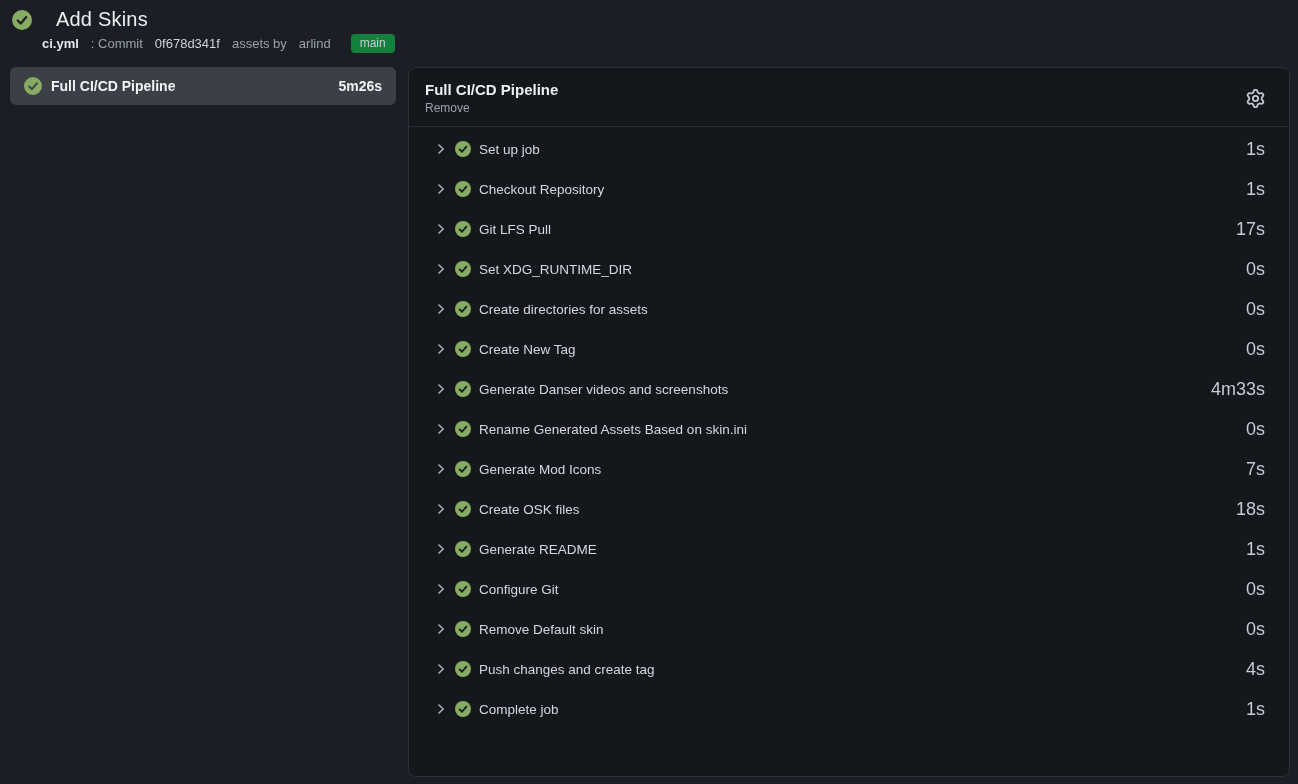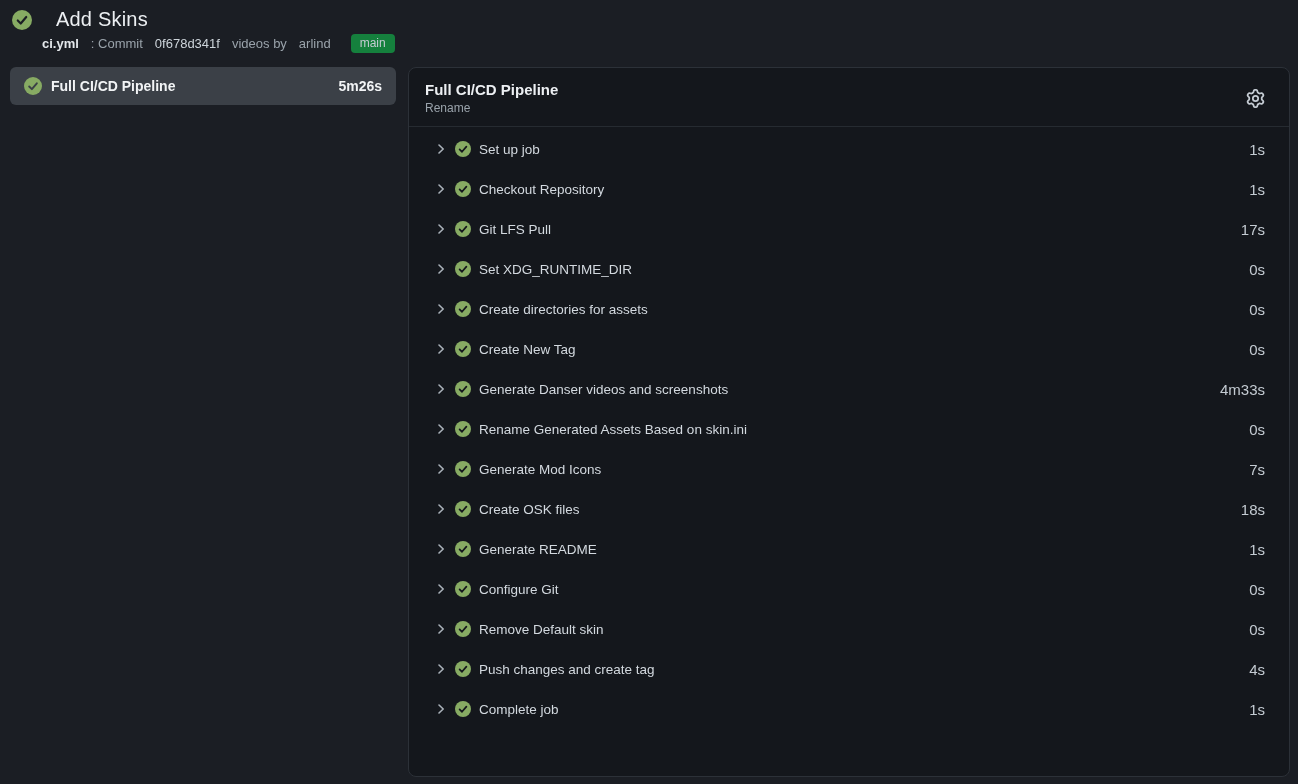--- a/index.html
+++ b/index.html
@@ -67,21 +67,21 @@
 
   
   .steps-list { padding: 2px 0 4px; }
   .step-row {
     height: 40px; display: flex; align-items: center;
     padding: 0 24px; cursor: pointer; justify-content: center;
   }
   .chevron { width: 16px; height: 16px; flex: none; color: #aab2ba; display: flex; align-items: center; }
   .step-check { margin-left: 6px; flex: none; display: flex; align-items: center; }
   .step-name { margin-left: 8px; font-size: 13.5px; color: #d3d9df; }
-  .step-duration { margin-left: auto; font-size: 15px; color: #c4cbd2; }
+  .step-duration { margin-left: auto; font-size: 18px; color: #c4cbd2; }
 
   .check-circle { display: block; }
 </style>
 </head>
 <body>
 
 <div class="page">
 
   <div class="run-header">
     <div class="title-row">
@@ -90,21 +90,21 @@
           <circle cx="8" cy="8" r="8" fill="#87ab63"></circle>
           <path d="M4.6 8.4 L7 10.8 L11.4 5.6" stroke="#1b1e24" stroke-width="1.7" fill="none" stroke-linecap="round" stroke-linejoin="round"></path>
         </svg>
       </span>
       <h1>Add Skins</h1>
     </div>
     <div class="subtitle-row">
       <span class="wf-file">ci.yml</span>
         <span>: Commit </span>
         <a class="commit-sha">0f678d341f</a>
-        <span> videos by </span>
+        <span> assets by </span>
         <a>arlind</a>
       <span class="branch-badge">main</span>
     </div>
   </div>
 
   <div class="content">
 
     <div class="left-col">
       <div class="job-card">
         <span>
@@ -114,21 +114,21 @@
           </svg>
         </span>
         <span class="job-name">Full CI/CD Pipeline</span>
         <span class="job-duration">5m26s</span>
       </div>
     </div>
 
     <div class="run-panel">
       <div class="panel-header">
         <div class="panel-title">Full CI/CD Pipeline</div>
-        <div class="panel-status">Rename</div>
+        <div class="panel-status">Remove</div>
         <button class="gear-btn">
           <svg viewBox="0 0 16 16" fill="currentColor">
             <path d="M8 0a8.2 8.2 0 0 1 .701.031C9.444.095 9.99.645 10.16 1.29l.288 1.107c.018.066.079.158.212.224.231.114.454.243.668.386.123.082.233.09.299.071l1.103-.303c.644-.176 1.392.021 1.82.63.27.385.506.792.704 1.218.315.675.111 1.422-.364 1.891l-.814.806c-.049.048-.098.147-.088.294.016.257.016.515 0 .772-.01.147.038.246.088.294l.814.806c.475.469.679 1.216.364 1.891a7.977 7.977 0 0 1-.704 1.217c-.428.61-1.176.807-1.82.63l-1.102-.302c-.067-.019-.177-.011-.3.071a5.909 5.909 0 0 1-.668.386c-.133.066-.194.158-.211.224l-.29 1.106c-.168.646-.715 1.196-1.458 1.26a8.006 8.006 0 0 1-1.402 0c-.743-.064-1.289-.614-1.458-1.26l-.289-1.106c-.018-.066-.079-.158-.212-.224a5.738 5.738 0 0 1-.668-.386c-.123-.082-.233-.09-.299-.071l-1.103.303c-.644.176-1.392-.021-1.82-.63a8.12 8.12 0 0 1-.704-1.218c-.315-.675-.111-1.422.363-1.891l.815-.806c.05-.048.098-.147.088-.294a6.214 6.214 0 0 1 0-.772c.01-.147-.038-.246-.088-.294l-.815-.806C.635 6.045.431 5.298.746 4.623a7.92 7.92 0 0 1 .704-1.217c.428-.61 1.176-.807 1.82-.63l1.102.302c.067.019.177.011.3-.071.214-.143.437-.272.668-.386.133-.066.194-.158.211-.224l.29-1.106C6.009.645 6.556.095 7.299.03 7.53.01 7.764 0 8 0Zm-.571 1.525c-.036.003-.108.036-.137.146l-.289 1.105c-.147.561-.549.967-.998 1.189-.173.086-.34.183-.5.29-.417.278-.97.423-1.529.27l-1.103-.303c-.109-.03-.175.016-.195.045-.22.312-.412.644-.573.99-.014.031-.021.11.059.19l.815.806c.411.406.562.957.53 1.456a4.709 4.709 0 0 0 0 .582c.032.499-.119 1.05-.53 1.456l-.815.806c-.081.08-.073.159-.059.19.162.346.353.677.573.989.02.03.085.076.195.046l1.102-.303c.56-.153 1.113-.008 1.53.27.161.107.328.204.501.29.447.222.85.629.997 1.189l.289 1.105c.029.109.101.143.137.146a6.6 6.6 0 0 0 1.142 0c.036-.003.108-.036.137-.146l.289-1.105c.147-.561.549-.967.998-1.189.173-.086.34-.183.5-.29.417-.278.97-.423 1.529-.27l1.103.303c.109.029.175-.016.195-.045.22-.313.411-.644.573-.99.014-.031.021-.11-.059-.19l-.815-.806c-.411-.406-.562-.957-.53-1.456a4.709 4.709 0 0 0 0-.582c-.032-.499.119-1.05.53-1.456l.815-.806c.081-.08.073-.159.059-.19a6.464 6.464 0 0 0-.573-.989c-.02-.03-.085-.076-.195-.046l-1.102.303c-.56.153-1.113.008-1.53-.27a4.44 4.44 0 0 0-.501-.29c-.447-.222-.85-.629-.997-1.189l-.289-1.105c-.029-.11-.101-.143-.137-.146a6.6 6.6 0 0 0-1.142 0ZM11 8a3 3 0 1 1-6 0 3 3 0 0 1 6 0ZM9.5 8a1.5 1.5 0 1 0-3.001.001A1.5 1.5 0 0 0 9.5 8Z"></path>
           </svg>
         </button>
       </div>
 
       <div class="steps-list">
   <div class="step-row">
     <span class="chevron">

